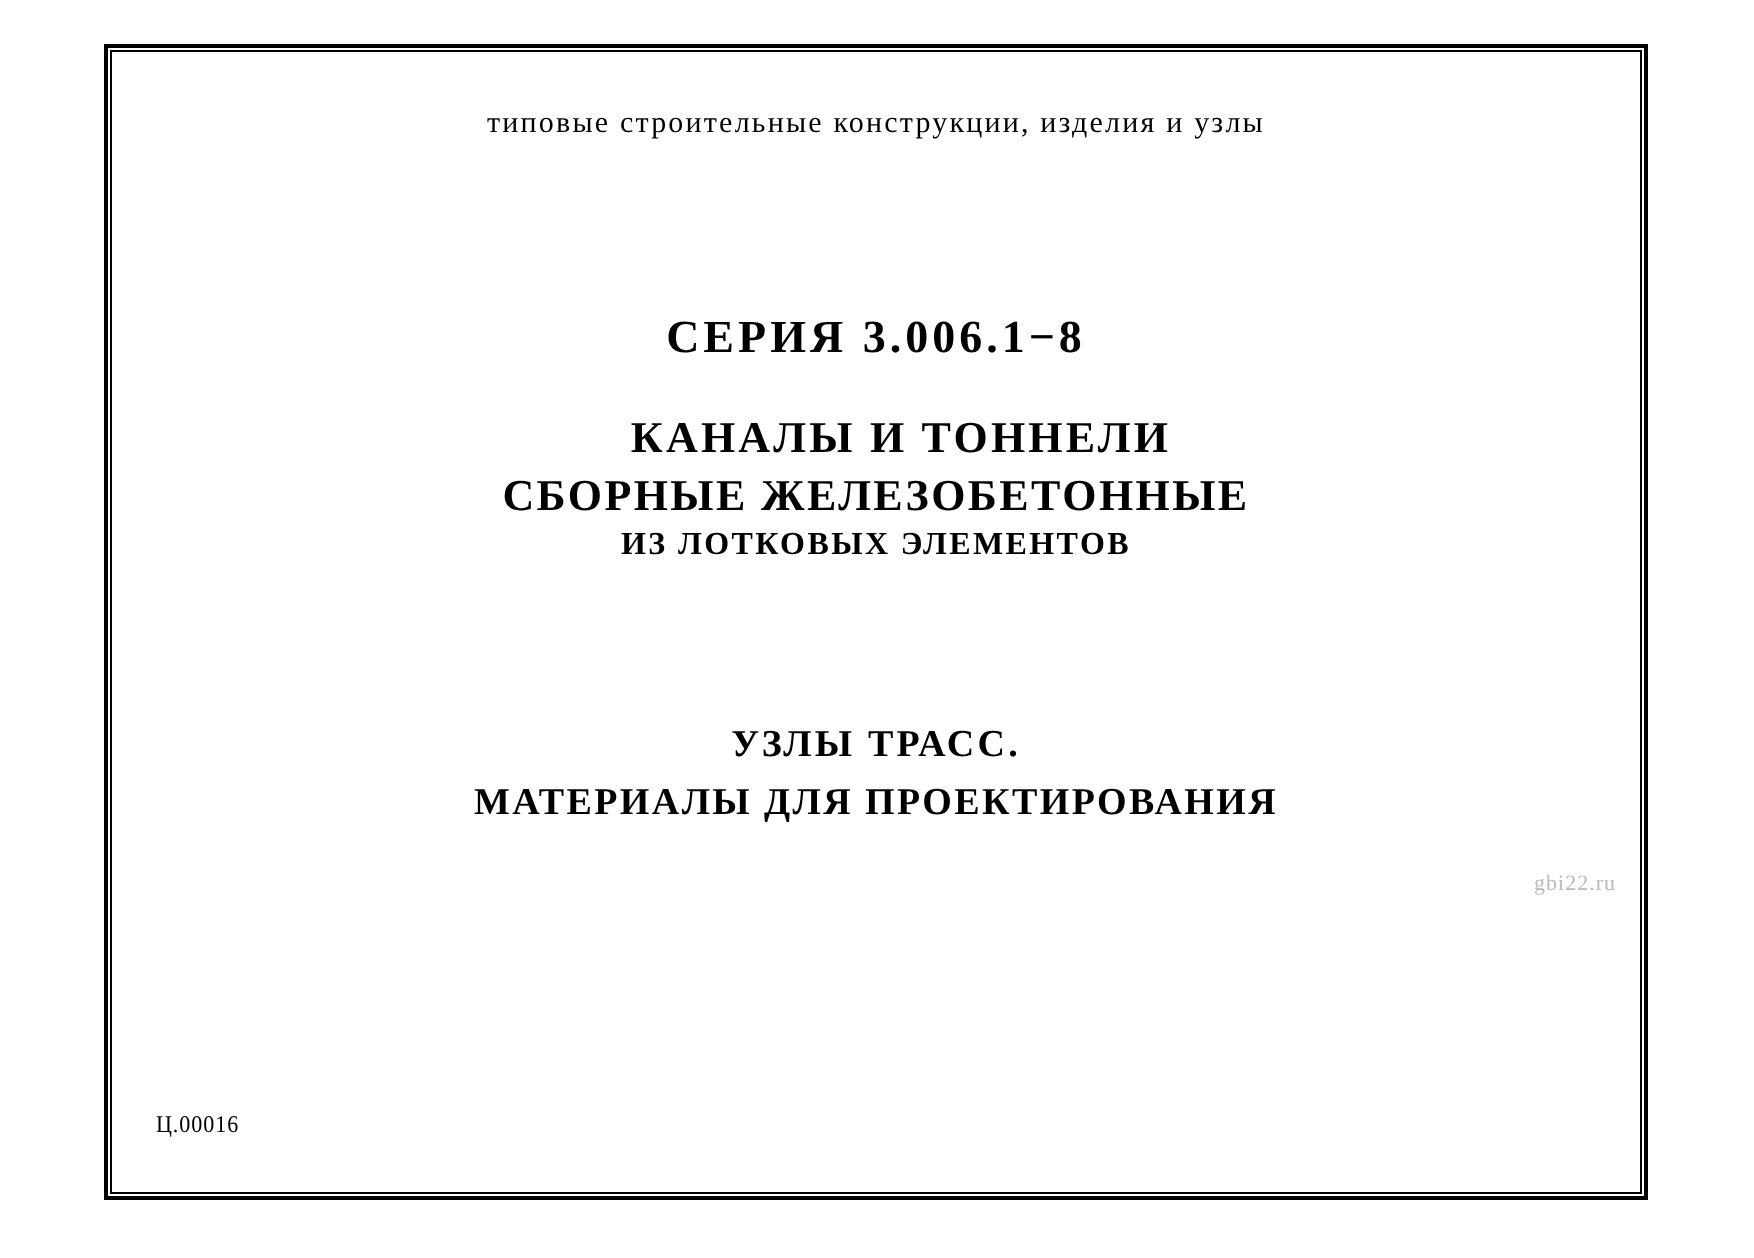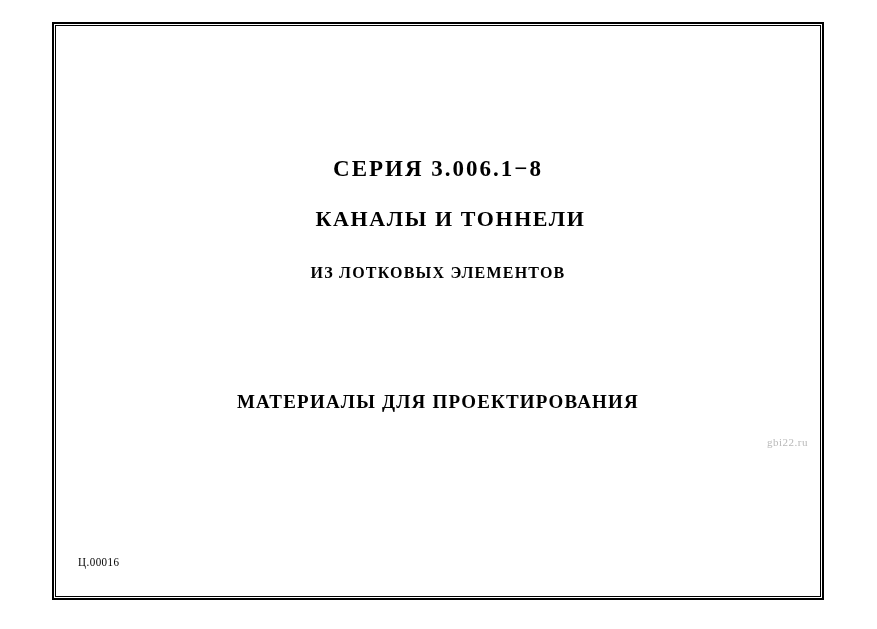--- a/index.html
+++ b/index.html
@@ -117,29 +117,32 @@
     transform: scaleX(0.92);
     transform-origin: left bottom;
   }
 </style>
 </head>
 <body>
 
 <div id="page">
   <div id="sheet-frame">
 
+    <div class="txt" id="header-line">типовые строительные конструкции, изделия и узлы</div>
 
     <div class="txt" id="series-line">СЕРИЯ 3.006.1−8</div>
 
     <div class="txt" id="title-1">КАНАЛЫ И ТОННЕЛИ</div>
 
+    <div class="txt" id="title-2">СБОРНЫЕ ЖЕЛЕЗОБЕТОННЫЕ</div>
 
     <div class="txt" id="title-3">ИЗ ЛОТКОВЫХ ЭЛЕМЕНТОВ</div>
 
 
+    <div class="txt" id="sub-1">УЗЛЫ ТРАСС.</div>
 
     <div class="txt" id="sub-2">МАТЕРИАЛЫ ДЛЯ ПРОЕКТИРОВАНИЯ</div>
 
     <div id="watermark">gbi22.ru</div>
 
     <div id="stamp-code">Ц.00016</div>
 
   </div>
 </div>
 

